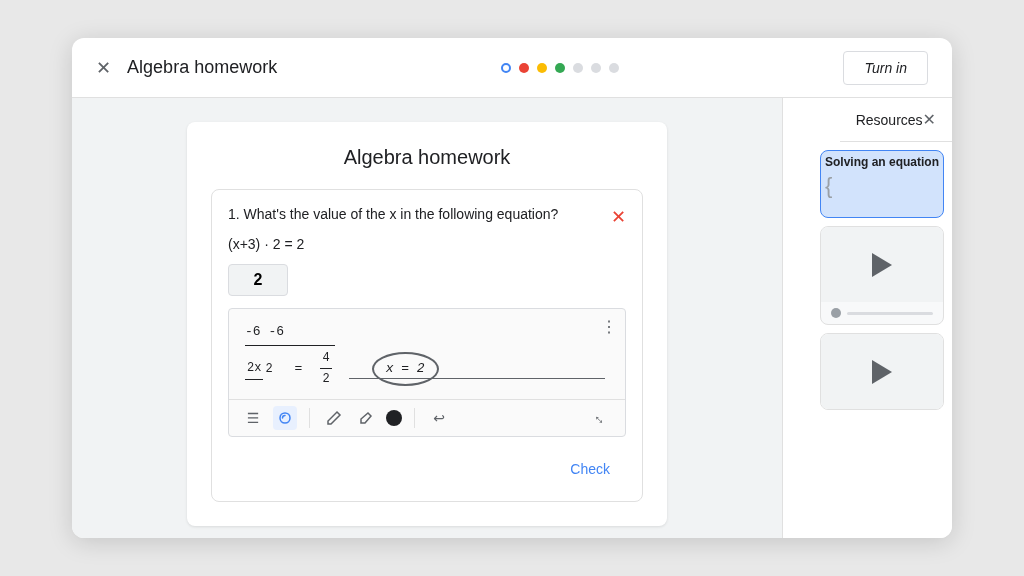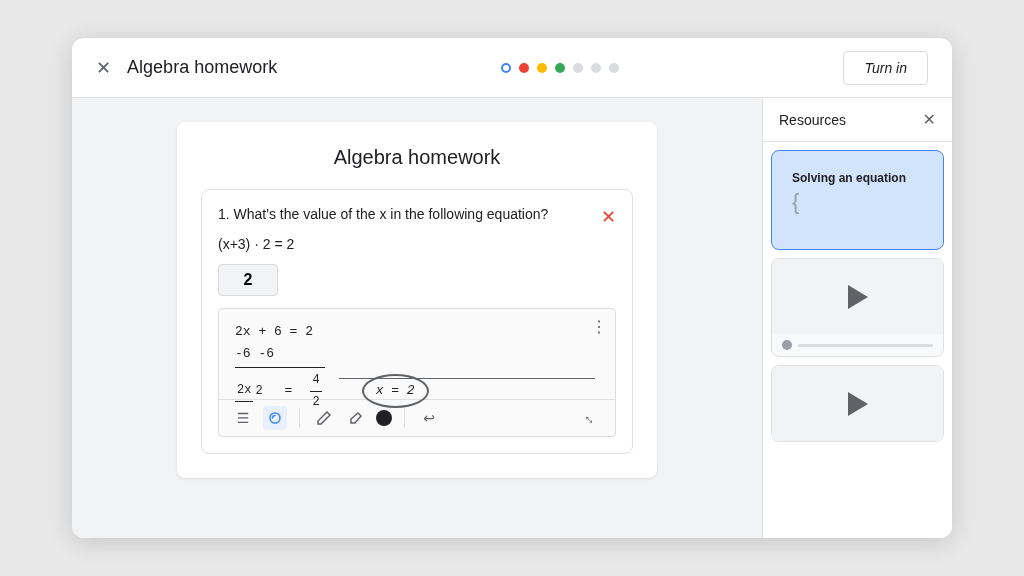--- a/index.html
+++ b/index.html
@@ -242,26 +242,27 @@
       border: none;
       color: #4285f4;
       font-size: 14px;
       font-weight: 500;
       cursor: pointer;
       padding: 8px 16px;
     }
 
     
     .resources-panel {
-      width: 190px;
+      width: 170px;
       border-left: 1px solid #e0e0e0;
       display: flex;
       flex-direction: column;
       background: #fff;
       flex-shrink: 0;
+      align-items: flex-end;
     }
 
     .resources-header {
       display: flex;
       align-items: center;
       justify-content: space-between;
       padding: 12px 16px;
       border-bottom: 1px solid #e0e0e0;
     }
 
@@ -291,21 +292,21 @@
       cursor: pointer;
       border: 1px solid #e0e0e0;
     }
 
     .resource-card.active {
       background: #d2e3fc;
       border-color: #4285f4;
     }
 
     .resource-card-content {
-      padding: 20px;
+      padding: 4px;
     }
 
     .resource-card-title {
       font-size: 12px;
       font-weight: 600;
       color: #202124;
       margin-bottom: 8px;
     }
 
     .resource-lines {
@@ -406,23 +407,20 @@
           <div class="equation-text">(x+3) · 2 = 2</div>
 
           <div class="answer-box">2</div>
 
           
           <div class="drawing-area">
             <div class="drawing-content">
               <span class="more-dots">⋮</span>
 
               <div style="font-family: 'Courier New', monospace; font-size: 13px; color: #202124; line-height: 1.7; position: relative;">
-                <div style="display:flex; align-items:center; gap:4px;">
-                  <span>2x + 6 = 2</span>
-                </div>
                 <div style="display:flex; align-items:center; gap:4px; border-bottom: 1px solid #202124; width:90px; padding-bottom:2px;">
                   <span>  -6  -6</span>
                 </div>
                 <div style="display:flex; align-items:center; gap:16px; margin-top:2px;">
                   <span style="display:inline-flex; flex-direction:row; align-items:center; font-size:12px;">
                     <span style="border-bottom:1px solid #202124; padding:0 2px;">2x</span>
                     <span style="padding:0 2px;">2</span>
                   </span>
                   <span style="margin-left:4px;">=</span>
                   <span style="display:inline-flex; flex-direction:column; align-items:center; font-size:12px; margin-left:2px;">
@@ -456,20 +454,23 @@
               </div>
               <div class="color-dot" style="background:#202124;"></div>
               <div class="toolbar-divider"></div>
               <div class="toolbar-icon">↩</div>
               <div class="toolbar-spacer"></div>
               <div class="toolbar-icon" style="transform:rotate(45deg);">↔</div>
             </div>
           </div>
 
           
+          <div class="check-row">
+            <button class="check-btn">Check</button>
+          </div>
         </div>
       </div>
     </div>
 
     <div class="resources-panel">
       <div class="resources-header">
         <span class="resources-title">Resources</span>
         <span class="resources-close">✕</span>
       </div>
 

